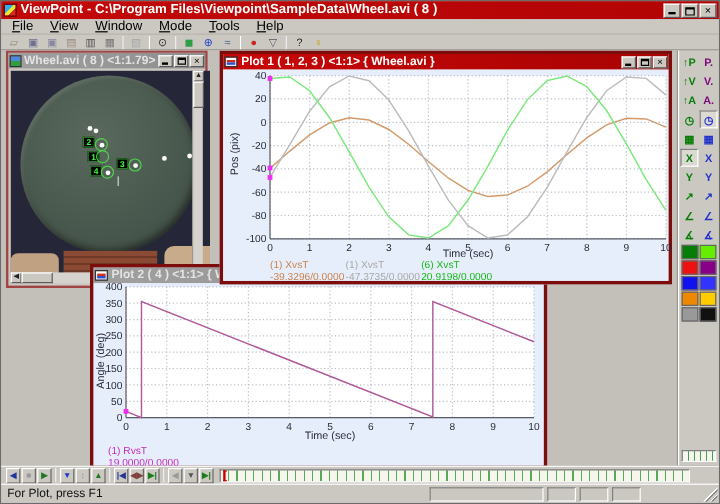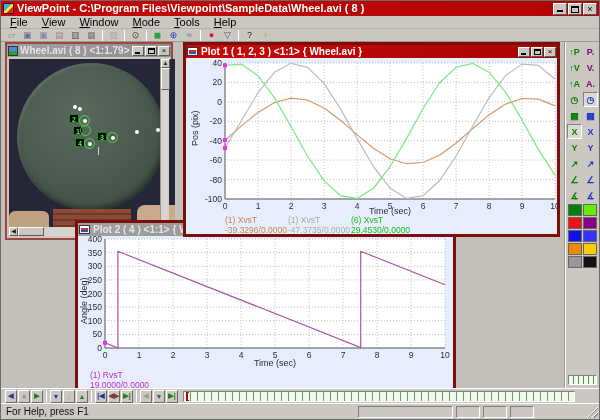--- a/index.html
+++ b/index.html
@@ -335,21 +335,21 @@
             <div class="leg-col" style="color: rgb(200, 130, 79);">
               <div>(1) XvsT</div>
               <div>-39.3296/0.0000</div>
             </div>
             <div class="leg-col" style="color: rgb(168, 168, 168);">
               <div>(1) XvsT</div>
               <div>-47.3735/0.0000</div>
             </div>
             <div class="leg-col" style="color: rgb(23, 187, 23);">
               <div>(6) XvsT</div>
-              <div>29.4530/0.0000</div>
+              <div>20.9198/0.0000</div>
             </div>
           </div>
       </div>
     </div>
 
     <div class="side-toolbar">
       <div id="side-rows">
           <div class="st-row">
             <div class="st-btn" style="color: rgb(6, 125, 6);">↑P</div>
             <div class="st-btn" style="color: rgb(125, 6, 125);">P.</div>
@@ -435,21 +435,21 @@
         <div class="tr-btn" style="color: rgb(154, 154, 154);">◀</div>
         <div class="tr-btn" style="color: rgb(85, 85, 85);">▼</div>
         <div class="tr-btn" style="color: rgb(29, 122, 29);">▶|</div>
       </div>
     <div class="timeline">
       <div class="tl-cursor"></div>
     </div>
   </div>
 
   <div class="statusbar">
-    <span class="sb-text">For Help, press F1</span>
+    <span class="sb-text">For Plot, press F1</span>
     <div class="sb-pane" style="width:95px;"></div>
     <div class="sb-pane" style="width:24px;"></div>
     <div class="sb-pane" style="width:24px;"></div>
     <div class="sb-pane" style="width:24px;"></div>
     <div class="sb-grip"></div>
   </div>
 
 </div>
 
 </body></html>

